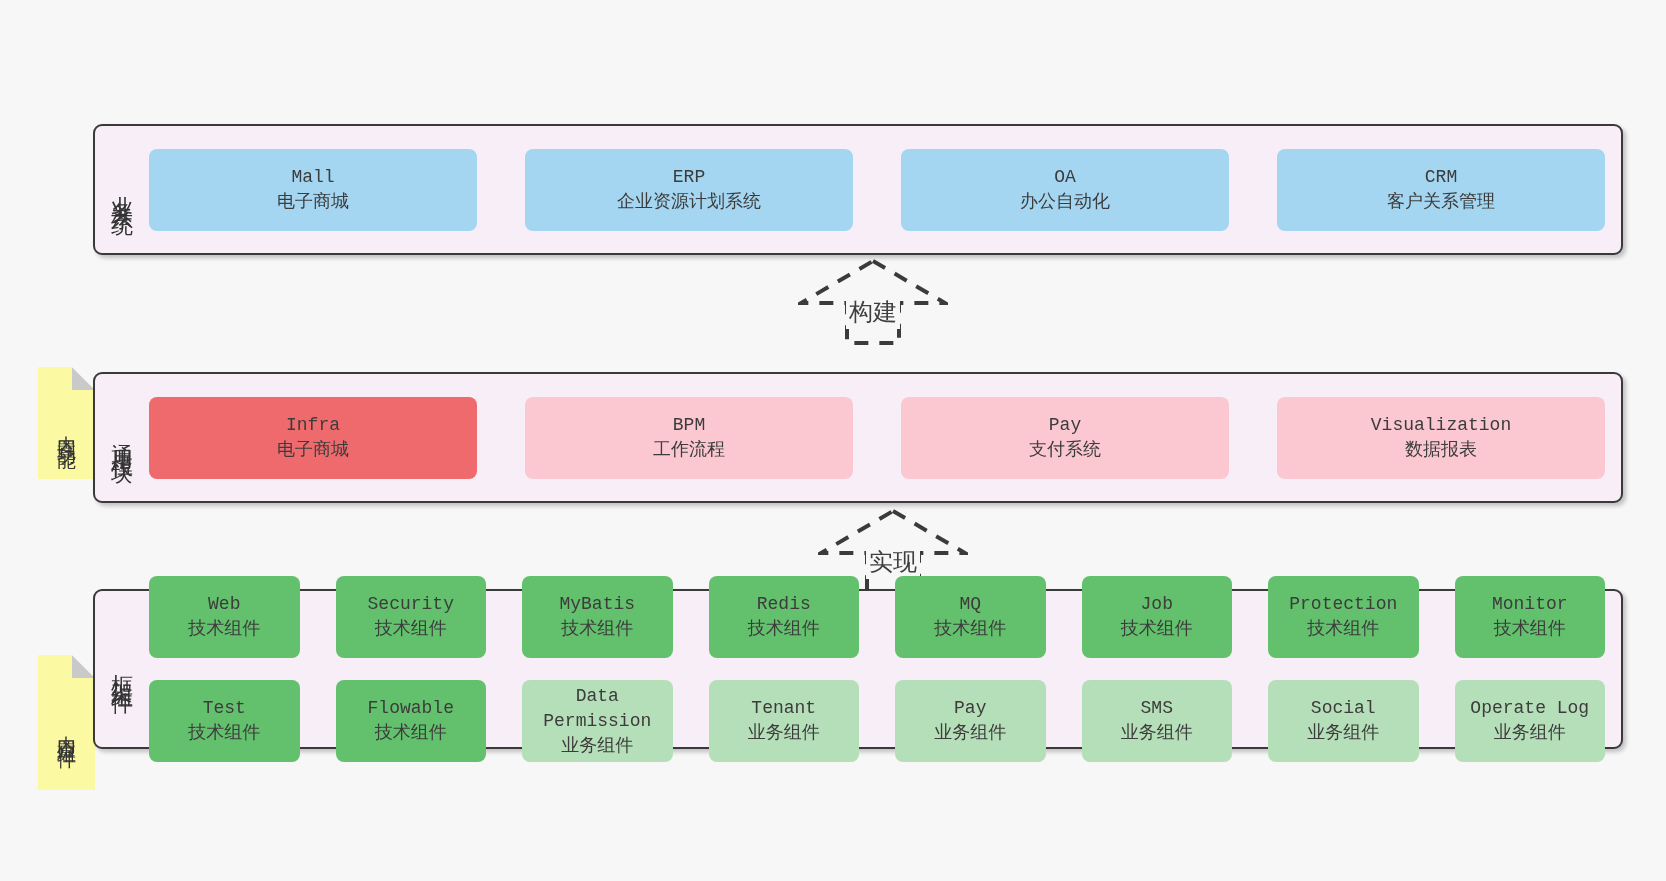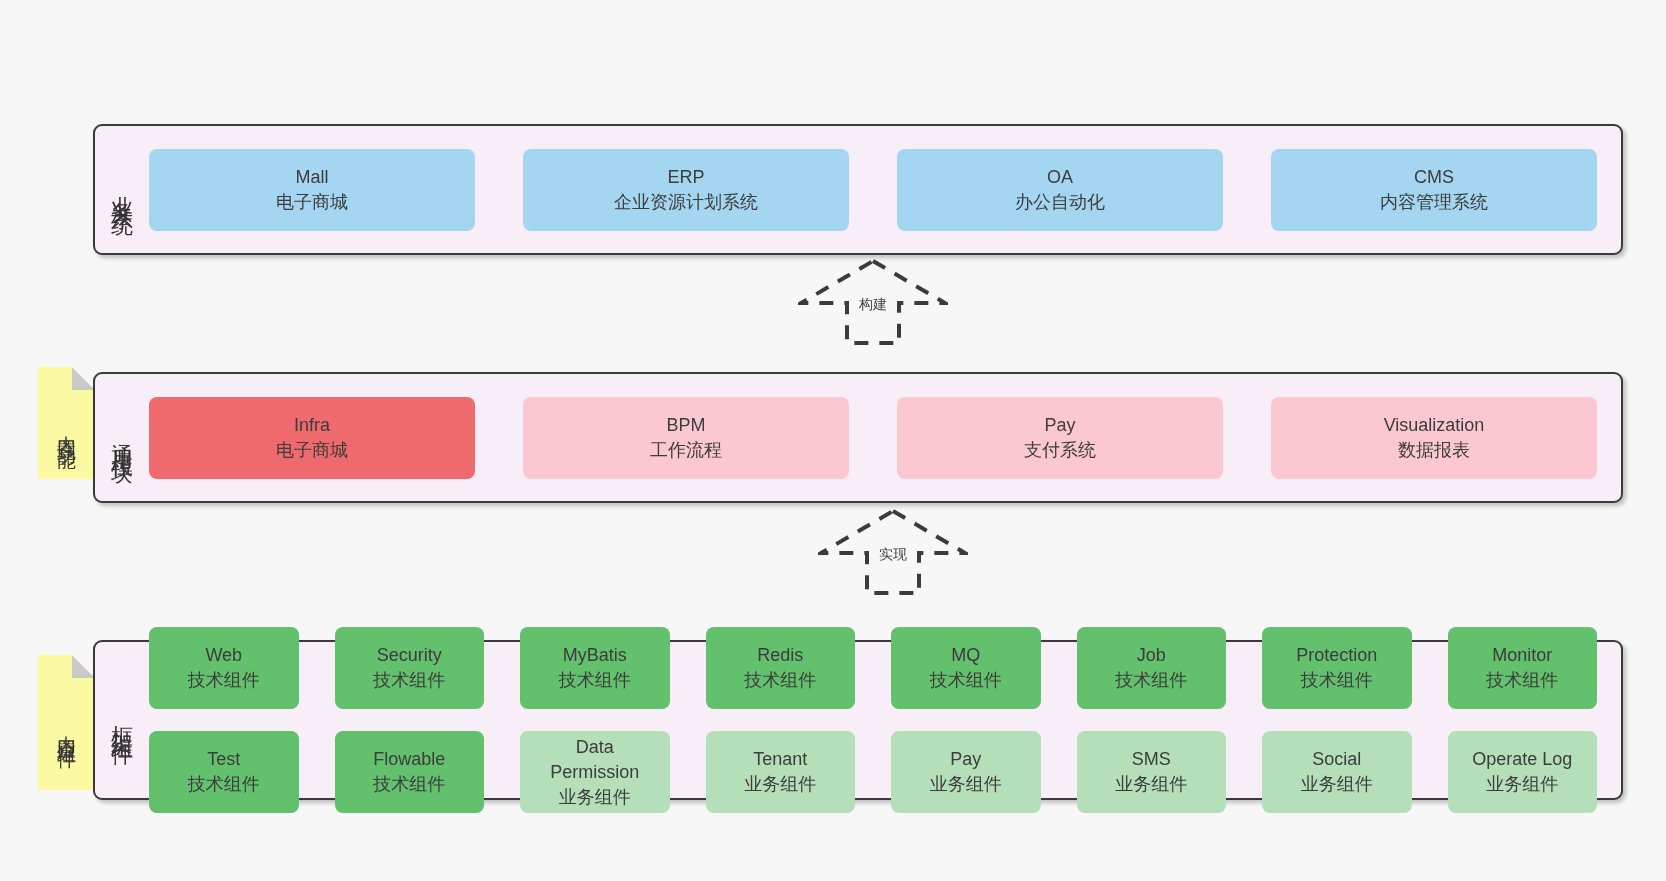--- a/index.html
+++ b/index.html
@@ -3,26 +3,26 @@
 <meta charset="utf-8">
 <style>
   html,body{margin:0;padding:0;background:#f7f7f7;font-family:"Liberation Sans","DejaVu Sans",sans-serif;}
   .canvas{position:relative;width:1666px;height:881px;background:#f7f7f7;overflow:hidden;color:#3c3c3c;}
 
   
   .layer{position:absolute;left:93px;width:1530px;background:#f8eef7;border:2px solid #3a3a3a;
          border-radius:9px;box-shadow:3px 3px 4px rgba(0,0,0,0.22);display:flex;box-sizing:border-box;}
   .layer-top{top:124px;height:131px;}
   .layer-mid{top:372px;height:131px;}
-  .layer-bot{top:640px;height:160px;}
+  .layer-bot{top:589px;height:160px;}
 
   .label-col{width:54px;flex:none;display:flex;align-items:center;justify-content:center;}
   .v-label{writing-mode:vertical-lr;text-orientation:upright;font-size:22px;letter-spacing:6px;color:#333;}
 
-  .layer-content{flex:1;display:flex;align-items:center;gap:48px;padding-right:24px;}
+  .layer-content{flex:1;display:flex;align-items:center;gap:48px;padding-right:16px;font-family:Liberation Mono, monospace;}
   .layer-content.two-rows{flex-direction:column;justify-content:center;gap:22px;}
   .box-row{display:flex;gap:36px;width:100%;box-sizing:border-box;}
 
   
   .box{flex:1;height:82px;border-radius:8px;display:flex;flex-direction:column;align-items:center;
        justify-content:center;text-align:center;font-size:18px;line-height:25px;color:#3c3c3c;}
   .box-name{white-space:pre-line;}
   .blue{background:#a5d6f1;}
   .red{background:#ef6a6d;}
   .pink{background:#fbc8d2;}
@@ -38,21 +38,21 @@
              clip-path:polygon(0 0,100% 100%,0 100%);}
   .note-text{writing-mode:vertical-lr;text-orientation:upright;font-size:19px;letter-spacing:5px;
              color:#333;margin-top:14px;}
 
   
   .arrow{position:absolute;width:150px;height:90px;}
   .arrow-1{left:798px;top:257px;}
   .arrow-2{left:818px;top:507px;}
   .arrow svg{position:absolute;inset:0;}
   .arrow-label{position:absolute;left:50%;top:38px;transform:translateX(-50%);background:#f7f7f7;
-               font-size:14px;color:#3f3f3f;padding:1px 3px;}
+               font-size:24px;color:#3f3f3f;padding:1px 3px;}
 </style>
 </head>
 <body>
 
 <div class="canvas">
 
   <div class="note note-mid">
     <div class="note-fold"></div>
     <span class="note-text">内置功能</span>
   </div>
@@ -72,22 +72,22 @@
       </div>
       <div class="box blue">
         <span class="box-name">ERP</span>
         <span class="box-desc">企业资源计划系统</span>
       </div>
       <div class="box blue">
         <span class="box-name">OA</span>
         <span class="box-desc">办公自动化</span>
       </div>
       <div class="box blue">
-        <span class="box-name">CMS</span>
-        <span class="box-desc">内容管理系统</span>
+        <span class="box-name">CRM</span>
+        <span class="box-desc">客户关系管理</span>
       </div>
     </div>
   </section>
 
   <div class="arrow arrow-1">
     <svg viewBox="0 0 150 90">
       <polygon points="75,4 147,46 101,46 101,86 49,86 49,46 3,46" fill="none" stroke="#3b3b3b" stroke-width="4" stroke-dasharray="14 11"></polygon>
     </svg>
     <span class="arrow-label">构建</span>
   </div>

